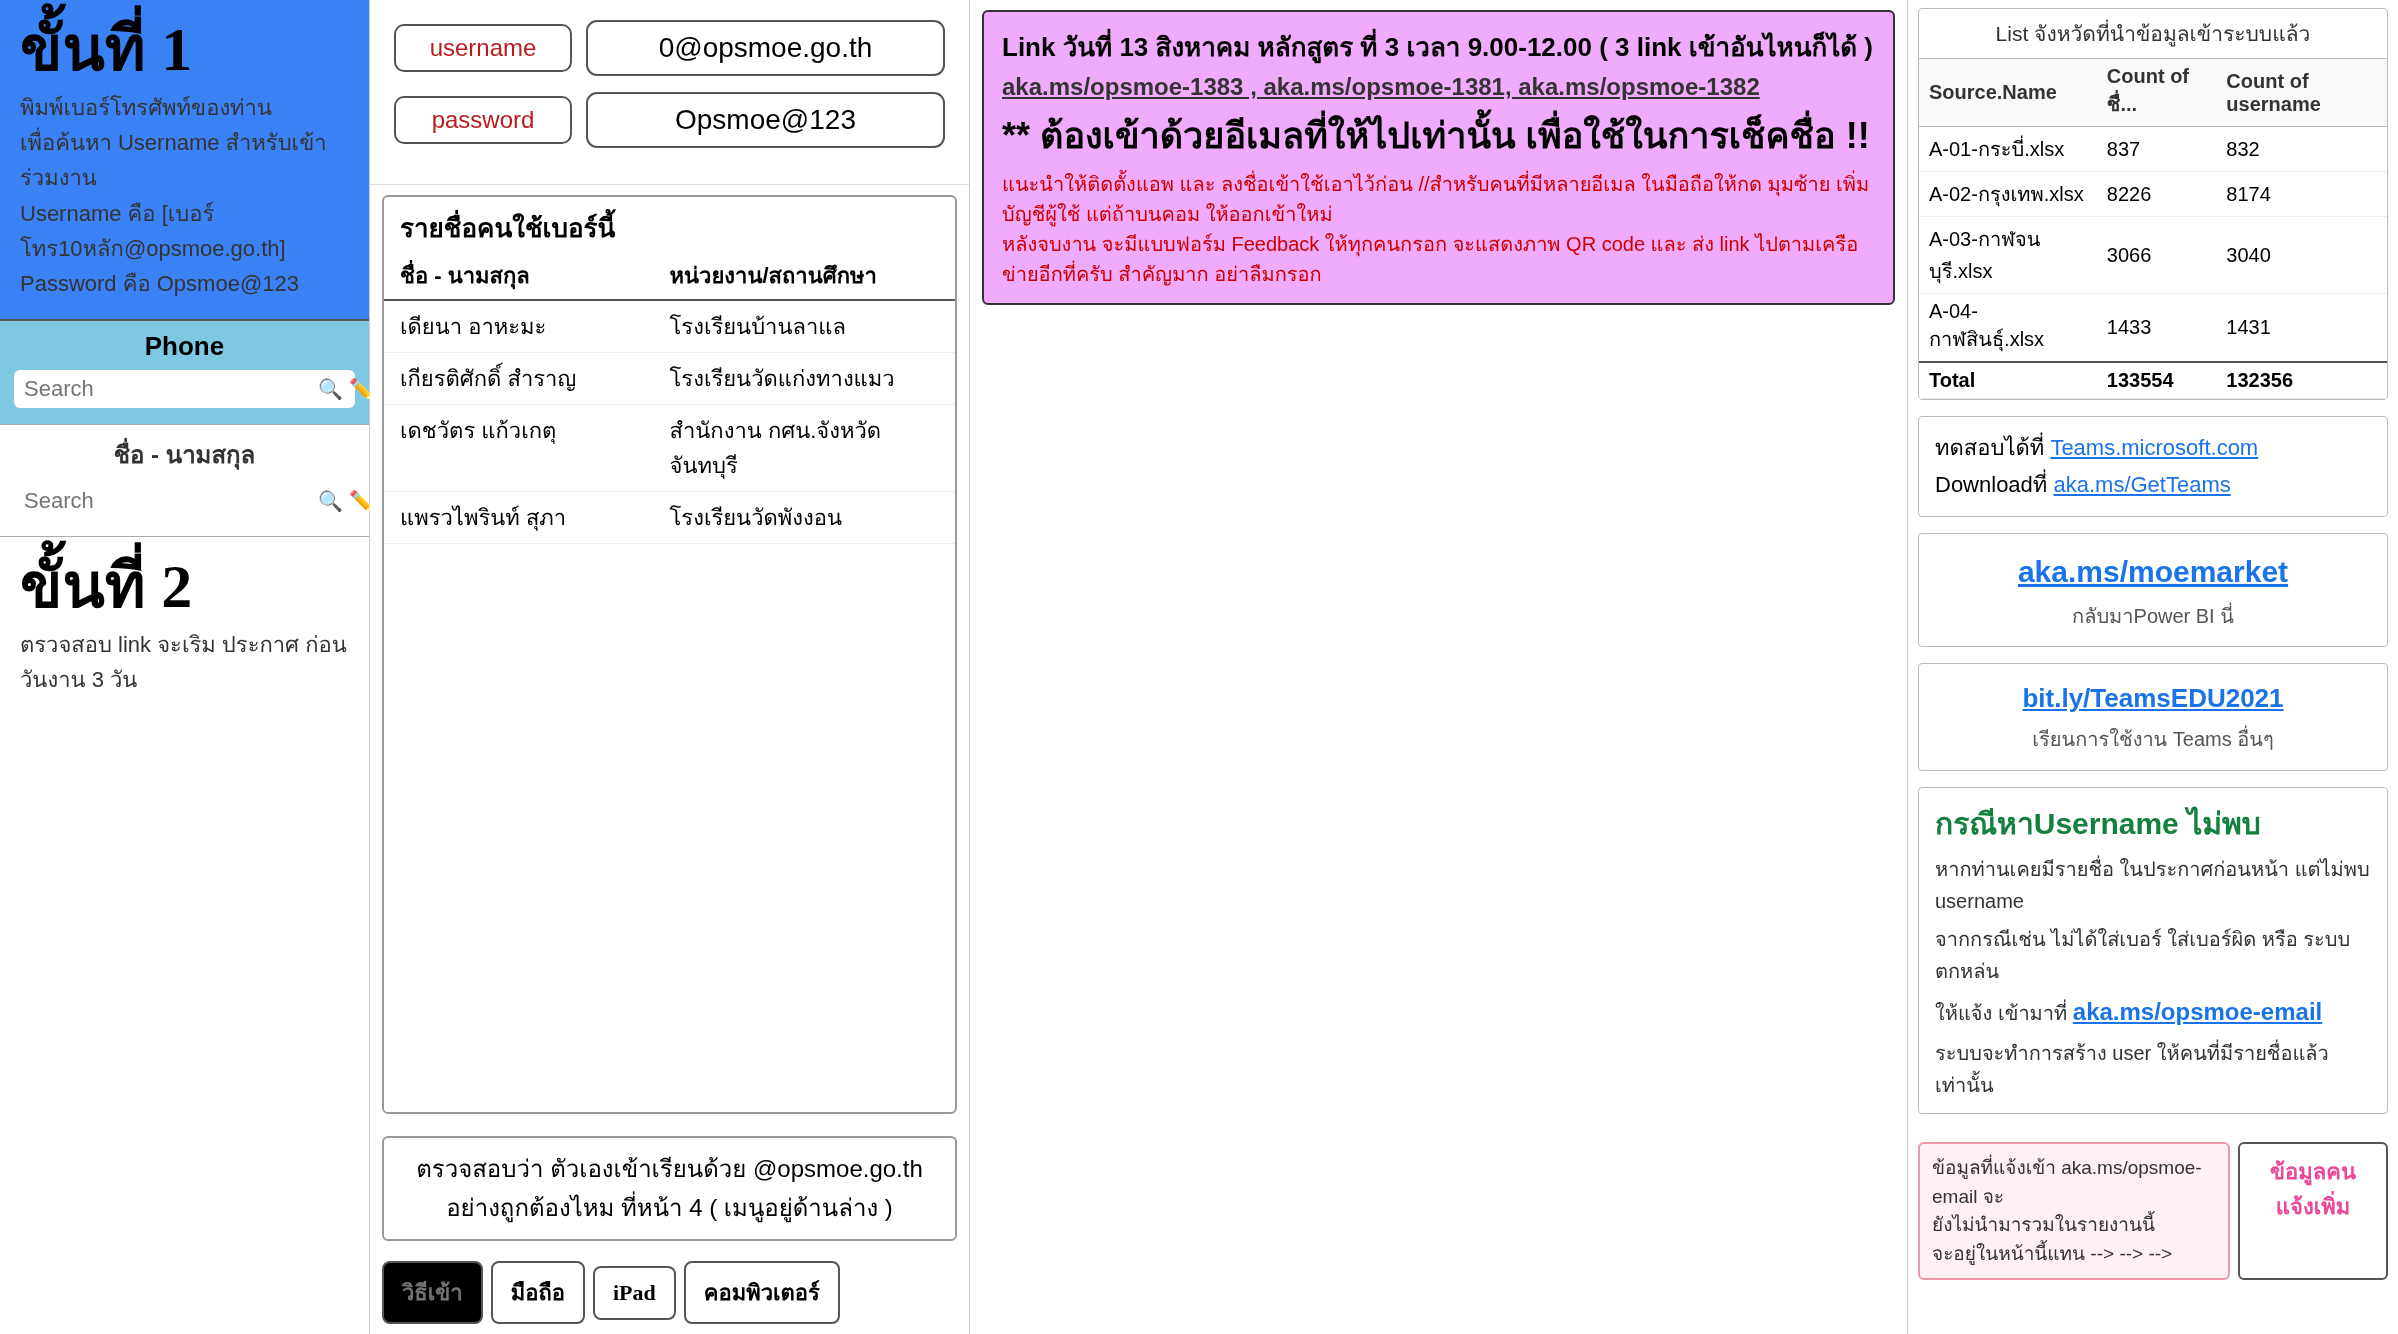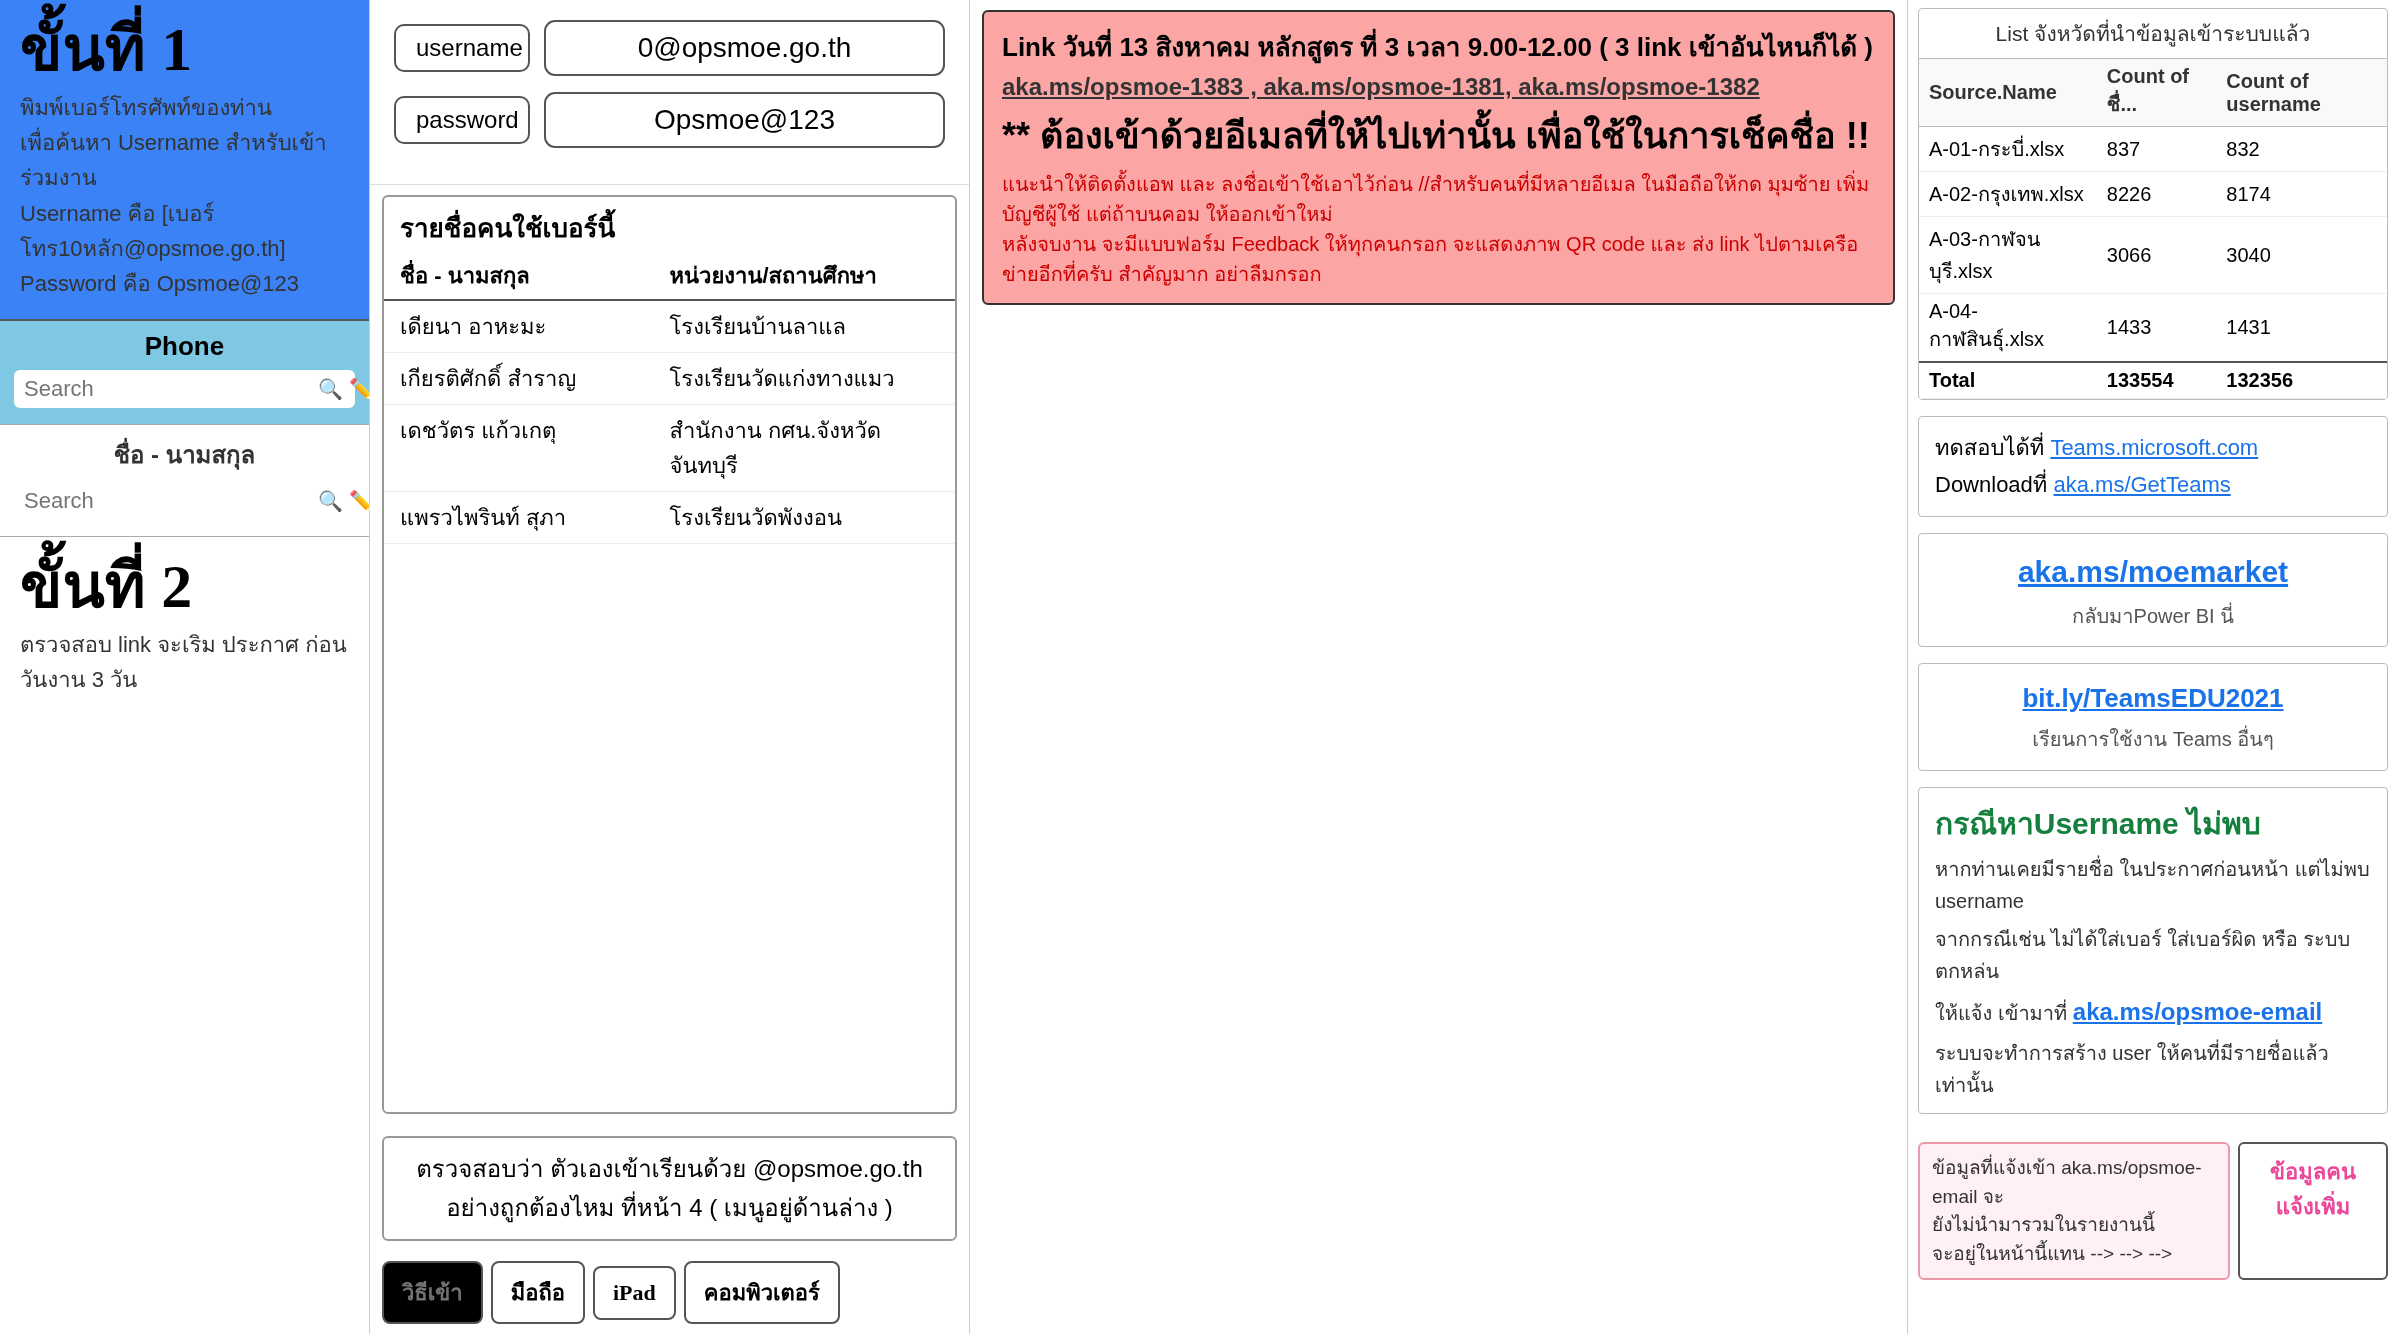--- a/index.html
+++ b/index.html
@@ -127,23 +127,23 @@
     .login-row {
       display: flex;
       align-items: center;
       margin-bottom: 16px;
     }
     .login-label-box {
       border: 2px solid #555;
       border-radius: 10px;
       padding: 8px 20px;
       font-size: 24px;
-      width: 136px;
-      text-align: center;
-      color: #000000;
+      width: 178px;
+      text-align: center;
+      color: #b91c1c;
       background: #fff;
     }
     .login-value-box {
       flex: 1;
       border: 2px solid #555;
       border-radius: 11px;
       padding: 10px 20px;
       font-size: 28px;
       margin-left: 14px;
       color: #000;
@@ -223,21 +223,21 @@
     
     .main-panel {
       flex: 1;
       display: flex;
       flex-direction: column;
       background: #fff;
       border-right: 1px solid #ccc;
     }
 
     .announcement-box {
-      background: #fca5a5;
+      background: #f0abfc;
       border: 2px solid #333;
       margin: 10px 12px;
       border-radius: 6px;
       padding: 14px 18px;
     }
     .ann-title {
       font-size: 26px;
       font-weight: bold;
       color: #000;
     }

